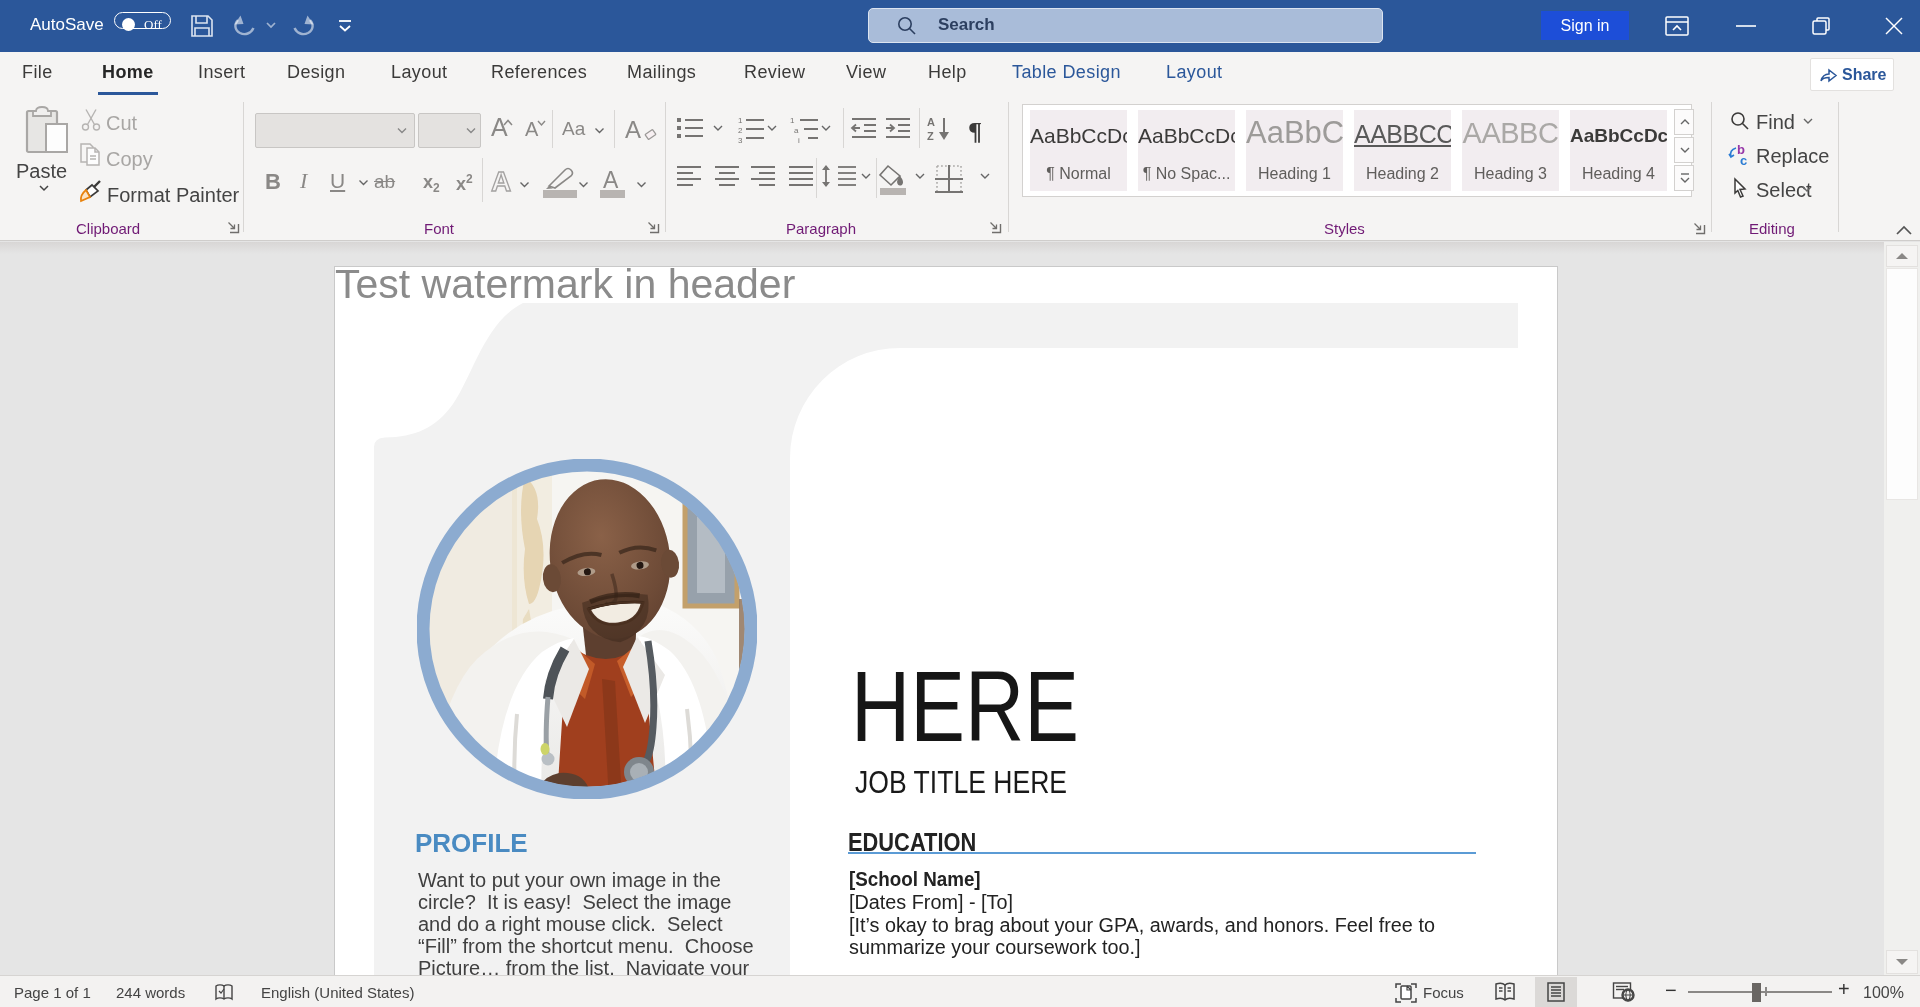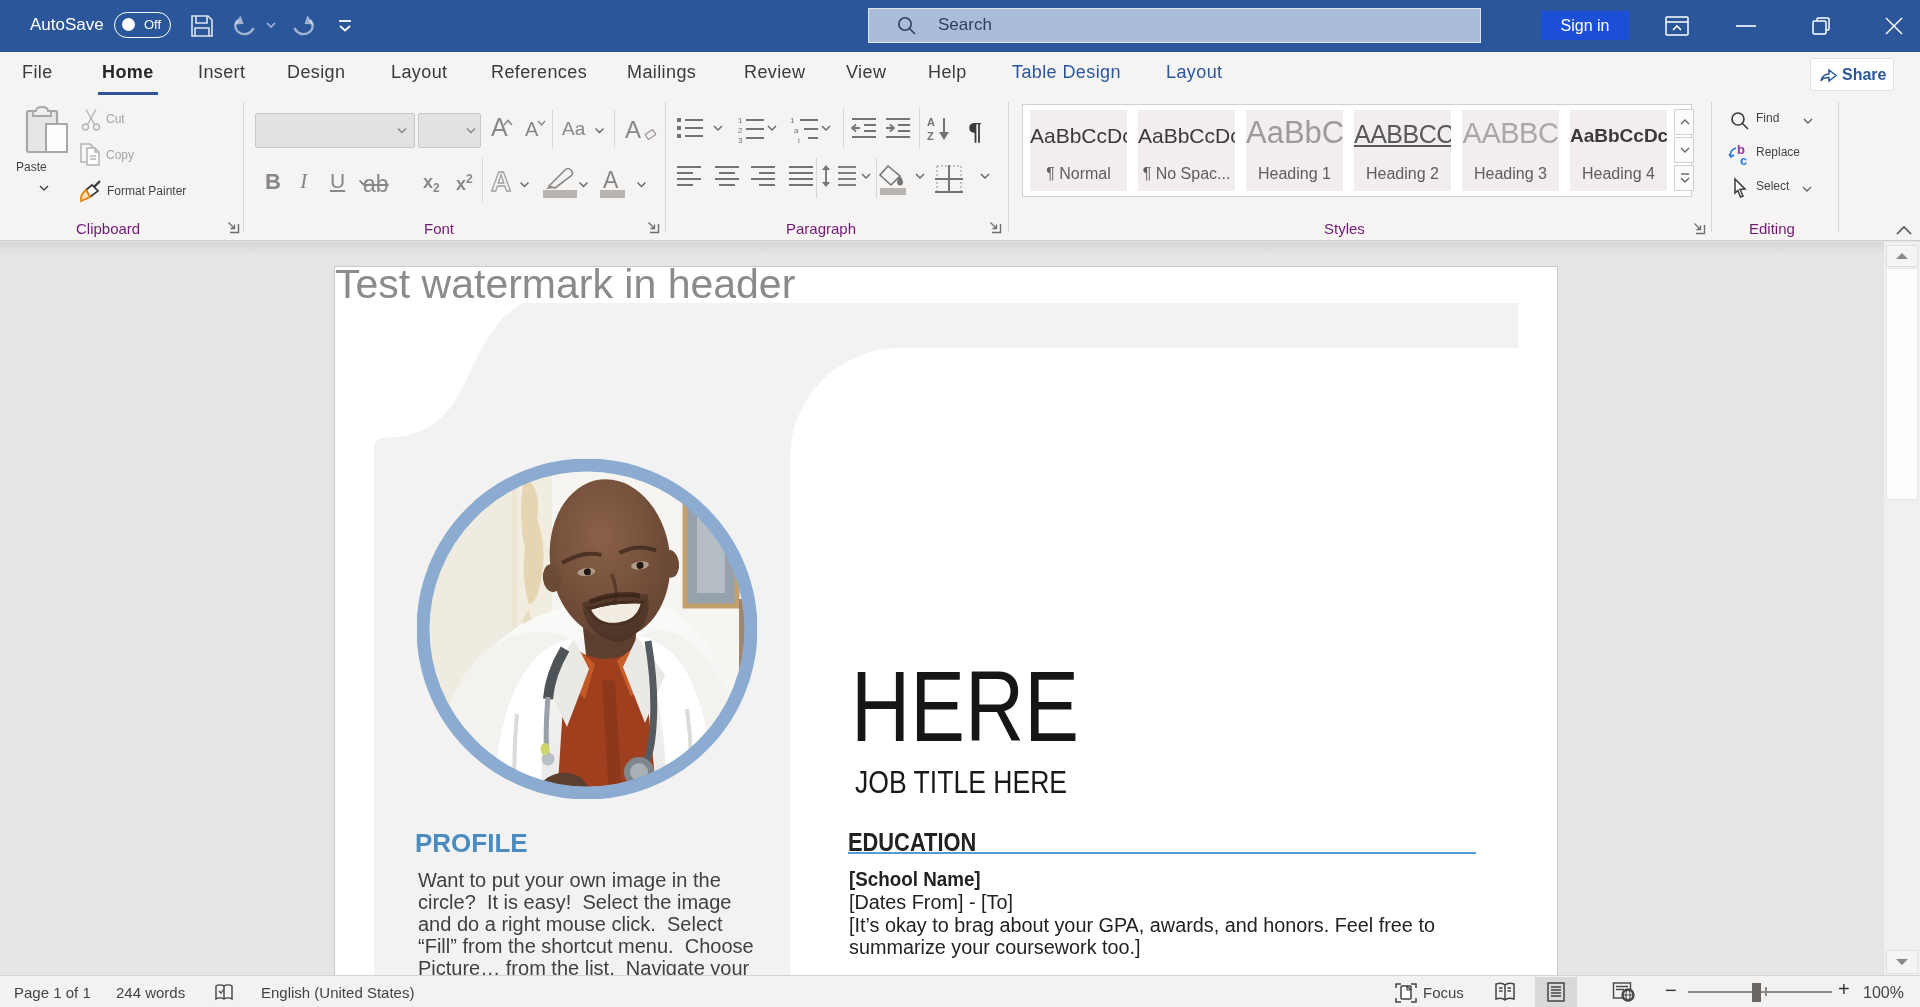--- a/index.html
+++ b/index.html
@@ -4,41 +4,41 @@
 <style>
 * { margin:0; padding:0; box-sizing:border-box; }
 html,body { width:1920px; height:1007px; overflow:hidden; }
 body { font-family:"Liberation Sans", sans-serif; }
 #app { position:relative; width:1920px; height:1007px; background:#e5e5e5; }
 #app div, #app span, #app svg { position:absolute; }
 
 
 #titlebar { left:0; top:0; width:1920px; height:52px; background:#2b579a; }
 #autosave { left:30px; top:15px; font-size:17px; color:#fff; }
-#toggle { left:114px; top:12px; width:57px; height:26px; border:1.5px solid #fff; border-radius:13px; }
+#toggle { left:114px; top:12px; width:57px; height:17px; border:1.5px solid #fff; border-radius:13px;font-family:Liberation Serif, serif; }
 #toggle .dot { left:7px; top:5px; width:13px; height:13px; border-radius:50%; background:#fff; }
 #toggle .lbl { left:29px; top:4px; font-size:13px; color:#fff; }
 #docTitle { left:408px; top:13px; font-size:18.5px; color:#fff; white-space:nowrap; }
-#searchbox { left:868px; top:8px; width:613px; height:35px; background:#a9bcd9; border:1px solid #dce4f0; border-radius:0; }
+#searchbox { left:868px; top:8px; width:515px; height:35px; background:#a9bcd9; border:1px solid #dce4f0; border-radius:5px;font-weight:bold; }
 #searchbox .stext { left:69px; top:6px; font-size:17px; color:#2c3f60; }
 #signin { left:1541px; top:11px; width:88px; height:29px; background:#1d4ed8; color:#fff; font-size:16px; text-align:center; line-height:29px; }
 
 
 #tabrow { left:0; top:52px; width:1920px; height:44px; background:#f5f4f3; }
 .tab { top:62px; font-size:18px; letter-spacing:0.4px; color:#3b3a39; white-space:nowrap; }
 .tab.ctx { color:#2b579a; }
 #homeline { left:98px; top:92px; width:60px; height:3px; background:#2b579a; }
 #sharebox { left:1810px; top:58px; width:84px; height:33px; background:#fff; border:1px solid #e3e1df; border-radius:2px; }
 #sharebox span { left:31px; top:7px; color:#2b579a; font-weight:bold; font-size:16px; }
 
 
 #ribbon { left:0; top:96px; width:1920px; height:145px; background:#f5f4f3; border-bottom:1px solid #cfcdcb; }
 .vsep { top:102px; width:1px; height:130px; background:#d8d6d4; }
 .glabel { top:220px; font-size:15px; color:#701a75; }
-.rtext { font-size:12px; color:#444; white-space:nowrap; }
+.rtext { font-size:20px; color:#444; white-space:nowrap; }
 .rtext.dis { color:#a8a6a4; }
 .combobox { height:34px; background:#e4e2e0; border:1px solid #c8c6c4; border-radius:2px; }
 .styleitem { width:97px; height:81px; background:#f2edf0; }
 .styleitem .sprev { width:97px; text-align:center; white-space:nowrap; overflow:hidden; }
 .styleitem .slab { top:55px; width:97px; text-align:center; font-size:16px; color:#5f5d5b; white-space:nowrap; overflow:hidden; }
 .sgbtn { width:20px; height:26px; background:#fcfbfb; border:1px solid #d3d1cf; }
 
 
 #page { left:335px; top:267px; width:1222px; height:708px; background:#fff; box-shadow:0 0 0 1px #c9c9c9; }
 #watermark { left:335px; top:261px; font-size:41px; color:#8b8b8b; white-space:nowrap; }
@@ -198,21 +198,21 @@
   <svg style="left:643px;top:128px" width="16" height="13" viewBox="0 0 16 13">
       <rect x="3" y="3.5" width="9" height="6" rx="0.5" transform="rotate(-35 7.5 6.5)" fill="#f7f0f2" stroke="#9c9a98" stroke-width="1.3"></rect>
     </svg>
 
   <div class="rtext" style="left:265px;top:169px;font-size:22px;font-weight:bold;color:#8a8886">B</div>
   <div class="rtext" style="left:300px;top:168px;font-size:22px;font-style:italic;font-family:'Liberation Serif',serif;color:#8a8886">I</div>
   <div class="rtext" style="left:330px;top:169px;font-size:21px;text-decoration:underline;color:#8a8886">U</div>
   <svg style="left:358px;top:179px" width="11" height="7" viewBox="0 0 11 7">
       <path d="M1.5 1.5 L5.5 5.5 L9.5 1.5" fill="none" stroke="#666" stroke-width="1.4"></path>
     </svg>
-  <div class="rtext" style="left:363px;top:171px;font-size:23px;text-decoration:line-through;color:#8a8886">ab</div>
+  <div class="rtext" style="left:374px;top:171px;font-size:19px;text-decoration:line-through;color:#8a8886">ab</div>
   <div class="rtext" style="left:423px;top:172px;font-size:18px;font-weight:bold;color:#8a8886">x<span style="position:static;font-size:12px;vertical-align:-4px">2</span></div>
   <div class="rtext" style="left:456px;top:172px;font-size:18px;font-weight:bold;color:#8a8886">x<span style="position:static;font-size:12px;vertical-align:7px">2</span></div>
   <div class="vsep" style="left:552px;top:110px;height:38px"></div>
   <div class="vsep" style="left:614px;top:110px;height:38px"></div>
   <div class="vsep" style="left:482px;top:158px;height:44px"></div>
   <div class="vsep" style="left:843px;top:108px;height:40px"></div>
   <div class="vsep" style="left:919px;top:108px;height:40px"></div>
   <div class="vsep" style="left:816px;top:158px;height:40px"></div>
   <div class="vsep" style="left:876px;top:158px;height:40px"></div>
   <div class="rtext" style="left:491px;top:166px;font-size:28px;font-weight:bold;color:#f5f4f3;-webkit-text-stroke:1.3px #a3a1a0">A</div>

